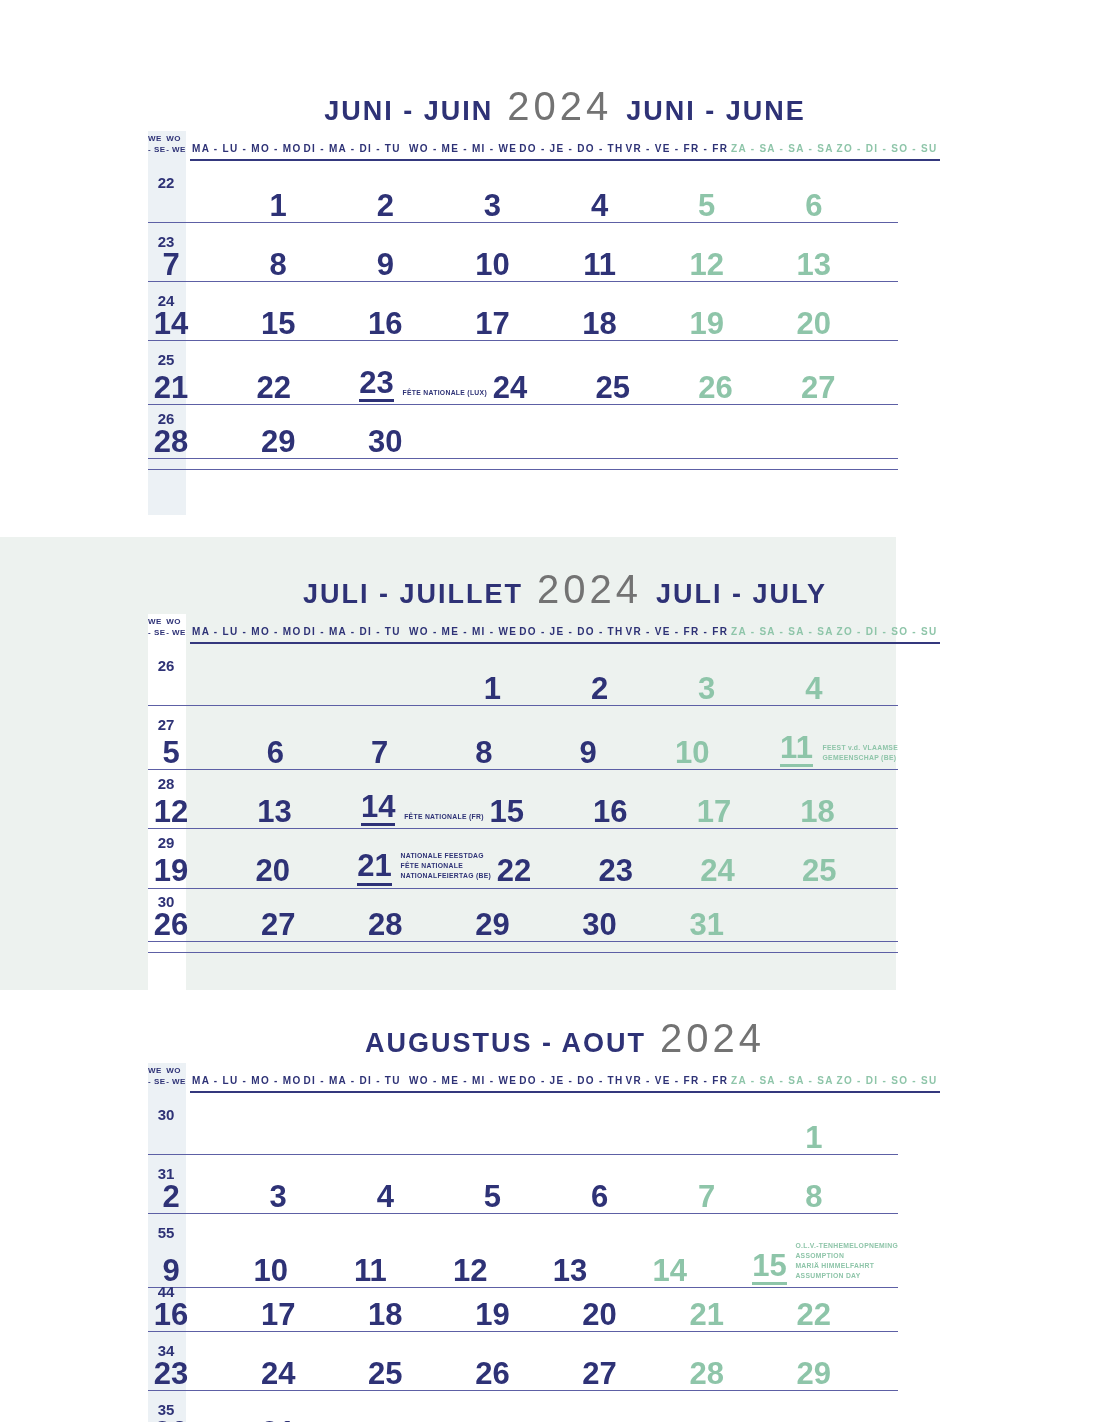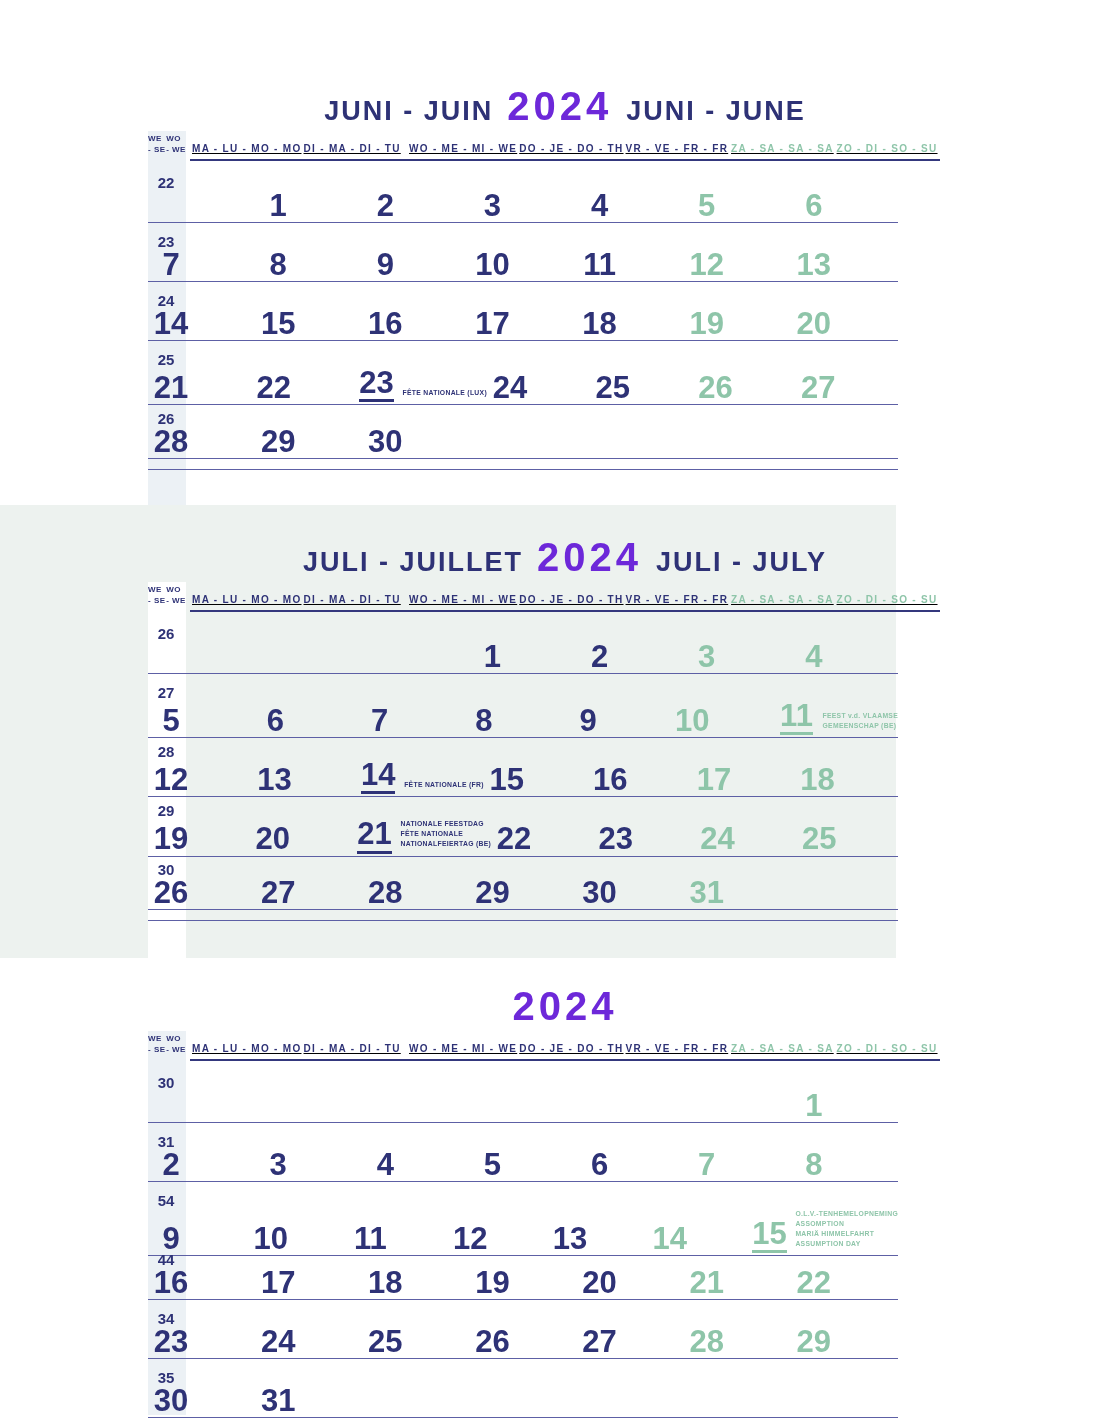--- a/index.html
+++ b/index.html
@@ -1,53 +1,52 @@
 <!DOCTYPE html>
 <html><head>
 <meta charset="utf-8">
 <style>
   * { margin:0; padding:0; box-sizing:border-box; }
   html,body { width:1100px; background:#ffffff; font-family:"Liberation Sans", sans-serif; }
   body { height:1422px; overflow:hidden; }
 
   .panel { position:relative; width:896px; }
-  .panel.tinted { background:#edf2ef; }
+  .panel.tinted { background:#edf2ef;margin-top:32px; }
   #panel-june   { height:505px; }
   #panel-july   { height:453px; }
   #panel-august { height:464px; }
 
   .title-row {
     margin-left:190px; width:750px;
     display:flex; justify-content:center; align-items:baseline; gap:14px;
     white-space:nowrap;
   }
   #panel-june .title-row   { padding-top:84px; }
   #panel-july .title-row   { padding-top:30px; }
   #panel-august .title-row { padding-top:26px; }
   .title-left, .title-right {
     font-size:27px; font-weight:bold; color:#2e3276; letter-spacing:2px;
   }
   .year-label {
-    font-size:40px; font-weight:bold; color:#6d28d9; letter-spacing:4px;
+    font-size:40px; font-weight:normal; color:#737373; letter-spacing:4px;
   }
 
   .grid { position:relative; margin-left:148px; width:792px; margin-top:2px; }
   .strip { position:absolute; left:0; top:0; bottom:0; width:38px; background:#ecf1f5; }
   .panel.tinted .strip { background:#ffffff; }
 
   .hdr-row { position:relative; display:flex; height:30px; }
   .hdr-week {
     width:42px; display:flex; flex-direction:row; justify-content:flex-end;
     align-items:center; padding-bottom:3px; padding-right:4px;
   }
   .hdr-week div { font-size:8px; font-weight:bold; color:#2e3276; letter-spacing:0.5px; line-height:1.35; }
   .hdr-days {
     width:750px; display:flex; border-bottom:2px solid #34387d;
     align-items:flex-end;
-    text-decoration:underline;
   }
   .hdr-day {
     flex:1; font-size:10px; font-weight:bold; color:#2e3276;
     letter-spacing:1.3px; padding:0 0 5px 2px; white-space:nowrap;
   }
   .hdr-day.wk { color:#8ec5a9; }
 
   .week-row { position:relative; display:flex; height:59px;flex-direction:column; }
   .week-num {
     width:42px; padding-top:13px; text-align:center; padding-right:6px;
@@ -401,20 +400,21 @@
             <div class="day-cell"></div>
             <div class="day-cell"></div>
             <div class="day-cell wk"></div>
             <div class="day-cell wk"></div>
           </div>
         </div>
       </div>
     </section>
   <section class="panel" id="panel-august">
       <div class="title-row">
+        <span class="title-left">AUGUSTUS - AOUT</span>
         <span class="year-label">2024</span>
       </div>
       <div class="grid">
         <div class="strip"></div>
         <div class="hdr-row">
           <div class="hdr-week">
             <div>WE - SE</div>
             <div>WO - WE</div>
           </div>
           <div class="hdr-days">
@@ -461,21 +461,21 @@
             </div>
             <div class="day-cell wk">
               <div class="date-box"><span>7</span></div>
             </div>
             <div class="day-cell wk">
               <div class="date-box"><span>8</span></div>
             </div>
           </div>
         </div>
         <div class="week-row">
-          <div class="week-num">54</div>
+          <div class="week-num">55</div>
           <div class="days">
             <div class="day-cell">
               <div class="date-box"><span>9</span></div>
             </div>
             <div class="day-cell">
               <div class="date-box"><span>10</span></div>
             </div>
             <div class="day-cell">
               <div class="date-box"><span>11</span></div>
             </div>

